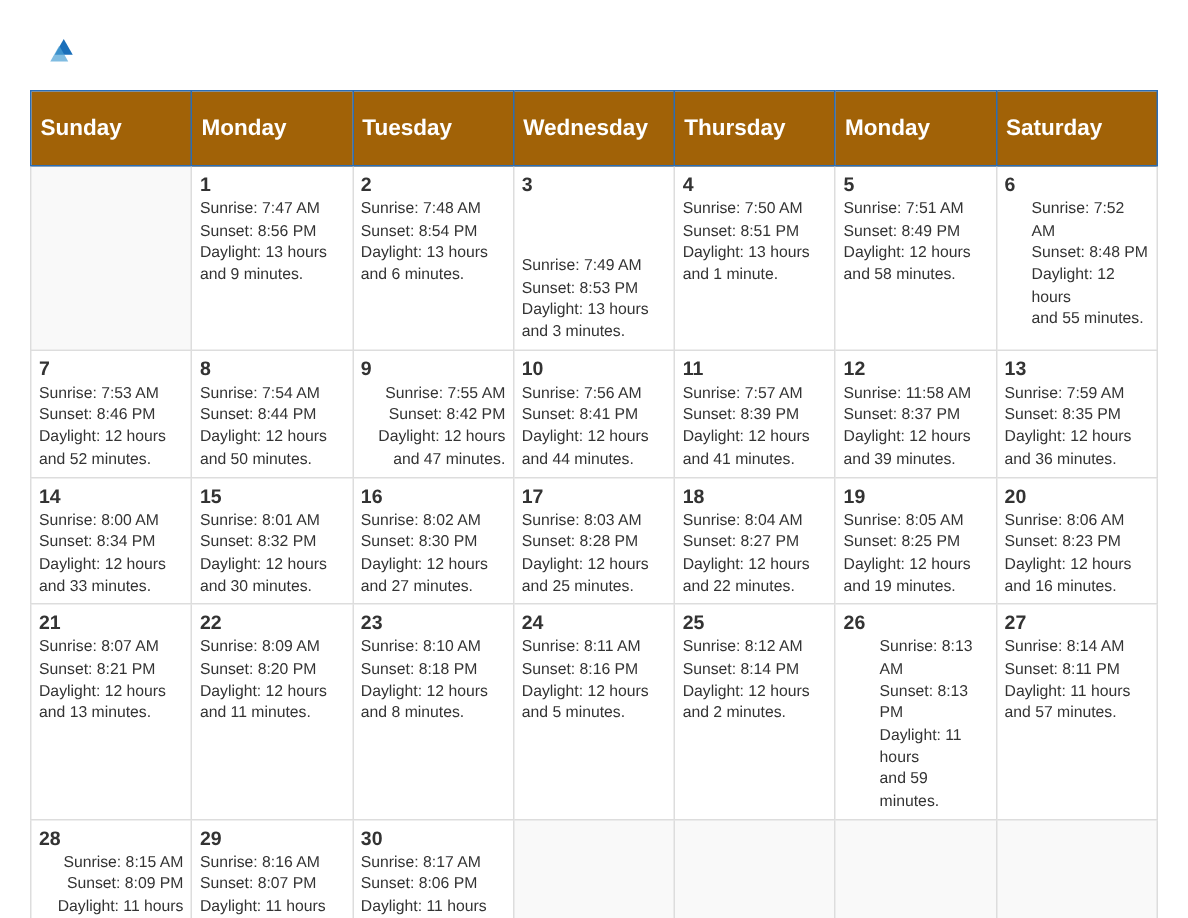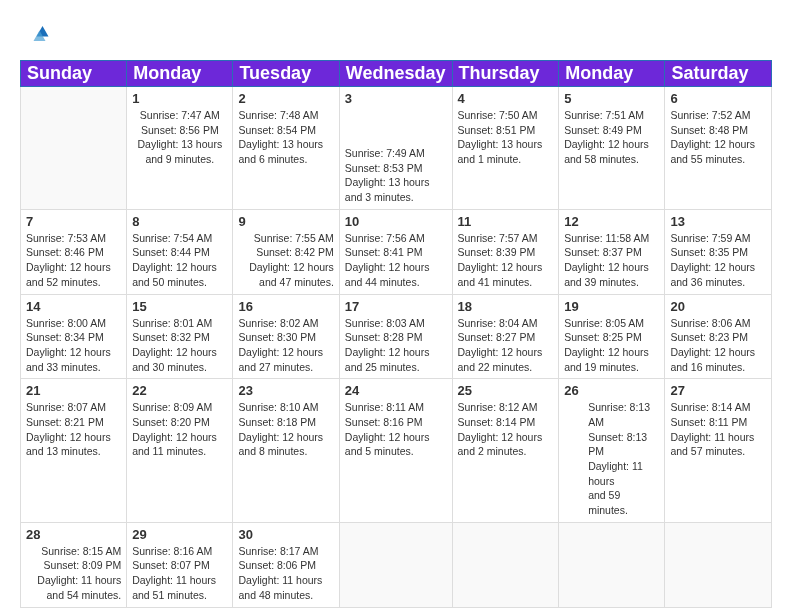--- a/index.html
+++ b/index.html
@@ -45,25 +45,25 @@
     .subtitle {
       font-size: 15px;
       color: #555;
     }
     .calendar {
       width: 100%;
       border-collapse: collapse;
       border: 1px solid #ccc;
     }
     .calendar th {
-      background-color: #6d28d9;
+      background-color: #a16207;
       color: #fff;
-      font-size: 18px;
+      font-size: 15px;
       font-weight: bold;
-      padding: 2px 6px;
+      padding: 16px 6px;
       text-align: left;
       border: 1px solid #2a6db5;
     }
     .calendar td {
       vertical-align: top;
       border: 1px solid #ddd;
       padding: 4px 5px;
       width: 107px;
       min-height: 80px;
       font-size: 11px;
@@ -116,21 +116,21 @@
         <th>Monday</th>
         <th>Saturday</th>
       </tr>
   </thead>
   <tbody id="calendar-body">
 
   <tr>
         <td class="empty-cell"></td>
         <td>
           <span class="day-number">1</span>
-          <div class="day-info" style="white-space: pre-line; text-align: center;">Sunrise: 7:47 AM
+          <div class="day-info" style="white-space: pre-line;">Sunrise: 7:47 AM
 Sunset: 8:56 PM
 Daylight: 13 hours
 and 9 minutes.</div>
         </td>
         <td>
           <span class="day-number">2</span>
           <div class="day-info" style="white-space: pre-line;">Sunrise: 7:48 AM
 Sunset: 8:54 PM
 Daylight: 13 hours
 and 6 minutes.</div>
@@ -151,21 +151,21 @@
         </td>
         <td>
           <span class="day-number">5</span>
           <div class="day-info" style="white-space: pre-line;">Sunrise: 7:51 AM
 Sunset: 8:49 PM
 Daylight: 12 hours
 and 58 minutes.</div>
         </td>
         <td>
           <span class="day-number">6</span>
-          <div class="day-info" style="white-space: pre-line;">Sunrise: 7:52 AM
+          <div class="day-info" style="white-space: pre-line; margin-left: 18px;">Sunrise: 7:52 AM
 Sunset: 8:48 PM
 Daylight: 12 hours
 and 55 minutes.</div>
         </td>
       </tr>
       <tr>
         <td>
           <span class="day-number">7</span>
           <div class="day-info" style="white-space: pre-line;">Sunrise: 7:53 AM
 Sunset: 8:46 PM

